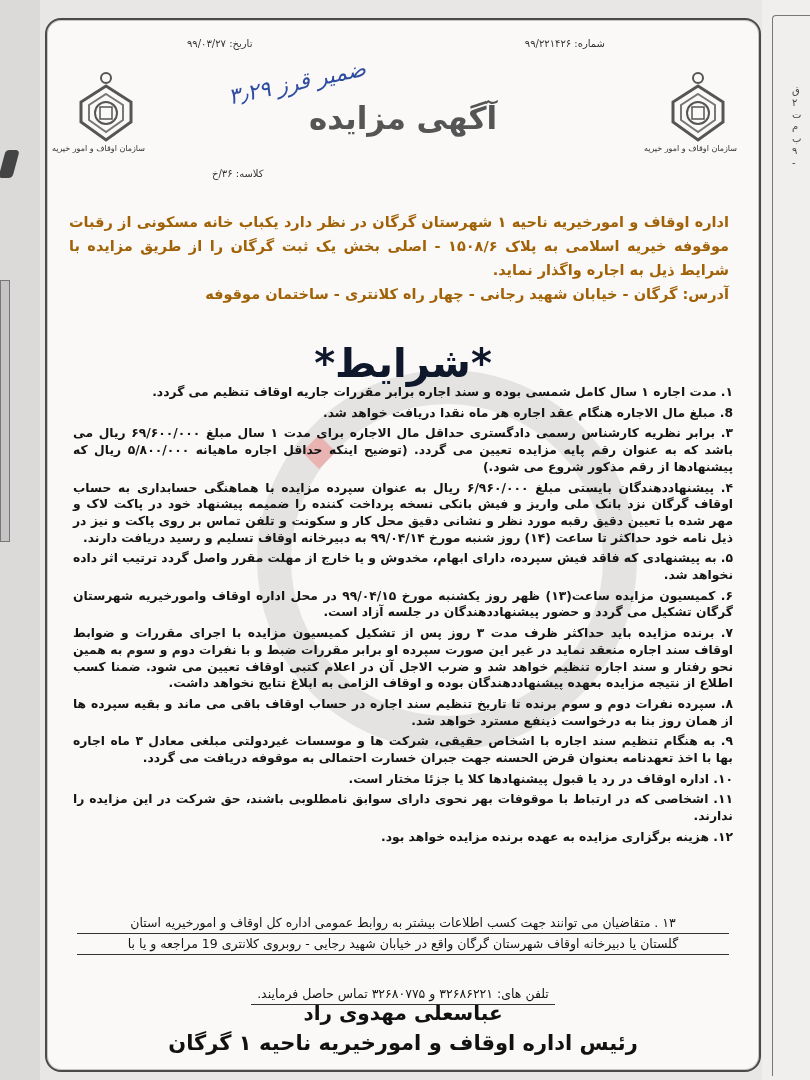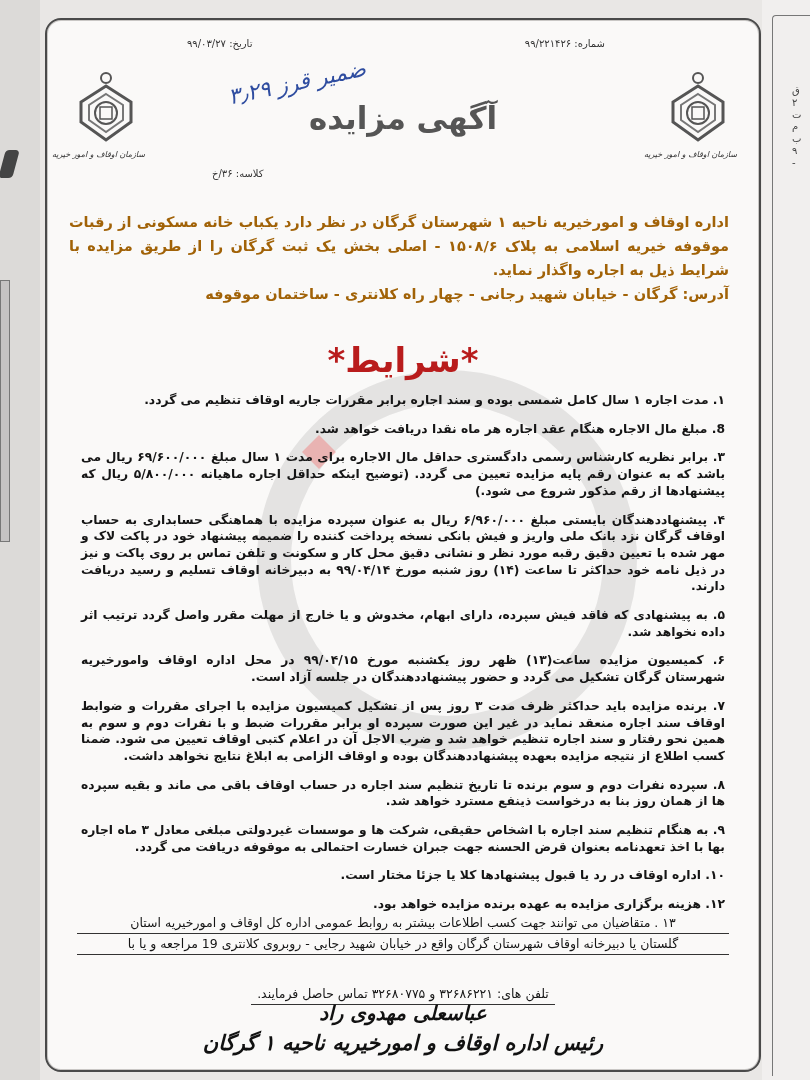--- a/index.html
+++ b/index.html
@@ -47,21 +47,21 @@
     .meta-number { position: absolute; right: 154px; }
     .meta-date { position: absolute; left: 140px; }
     .logo {
       position: absolute; top: 50px; width: 78px; height: 100px; text-align: center;
     }
     .logo.right { right: 22px; }
     .logo.left { left: 20px; }
     .logo svg { display: block; margin: 0 auto; }
     .logo .org {
       font-size: 8px; color: #333; direction: rtl; white-space: nowrap;
-      font-family: "DejaVu Serif", serif; font-style: italic; margin-top: 6px;
+      font-family: "DejaVu Serif", serif; margin-top: 0;
     }
     .handwrite {
       position: absolute; left: 180px; top: 50px; color: #2f4da0;
       font-size: 22px; font-style: italic; transform: rotate(-12deg);
       font-family: "DejaVu Serif", serif; direction: rtl;
     }
     .title {
       position: absolute; top: 80px; left: 0; right: 0; text-align: center;
       font-size: 31px; font-weight: bold; color: #555; direction: rtl;
       letter-spacing: 1px;
@@ -70,38 +70,38 @@
       position: absolute; left: 165px; top: 148px; font-size: 10px; color: #333; direction: rtl;
     }
     .intro {
       position: absolute; top: 190px; left: 22px; right: 30px;
       direction: rtl; text-align: justify; font-size: 14.5px; line-height: 24px;
       font-weight: bold; color: #a16207;
     }
     .address { display: block; }
     .conditions-title {
       position: absolute; top: 320px; left: 0; right: 0; text-align: center;
-      font-size: 34px; font-weight: bold; direction: rtl; color: #b91c1c;
+      font-size: 40px; font-weight: bold; direction: rtl; color: #0f172a;
     }
     .conditions {
       position: absolute; top: 360px; left: 22px; right: 22px;
       direction: rtl; text-align: justify; font-size: 12.3px; line-height: 16.7px;
       font-weight: bold; color: #151515;
     }
-    .conditions p { margin: 12px; }
+    .conditions p { margin: 4px; }
     .contact {
       position: absolute; top: 893px; left: 30px; right: 30px;
       direction: rtl; text-align: center; font-size: 12.5px; line-height: 20px;
       font-weight: normal; color: #151515;
     }
     .contact .line { border-bottom: 1.5px solid #333; display: block; }
     .contact .line.last { display: inline-block; padding: 0 6px; margin-top: 29px; }
     .signature {
       position: absolute; top: 978px; left: 0; right: 0; text-align: center;
-      direction: rtl; font-weight: bold; color: #111; font-style: italic;
+      direction: rtl; font-weight: bold; color: #111;
     }
     .signature .name { font-size: 20px; line-height: 30px; }
     .signature .role { font-size: 21px; line-height: 30px; }
     .watermark {
       position: absolute; left: 210px; top: 350px; width: 380px; height: 380px;
       border-radius: 50%; border: 34px solid rgba(150,150,150,0.22);
       box-sizing: border-box; pointer-events: none;
     }
     .watermark-red {
       position: absolute; left: 260px; top: 420px; width: 24px; height: 24px;
@@ -173,20 +173,21 @@
     <p>۱. مدت اجاره ۱ سال کامل شمسی بوده و سند اجاره برابر مقررات جاریه اوقاف تنظیم می گردد.</p>
     <p>8. مبلغ مال الاجاره هنگام عقد اجاره هر ماه نقدا دریافت خواهد شد.</p>
     <p>۳. برابر نظریه کارشناس رسمی دادگستری حداقل مال الاجاره برای مدت ۱ سال مبلغ ۶۹/۶۰۰/۰۰۰ ریال می باشد که به عنوان رقم پایه مزایده تعیین می گردد. (توضیح اینکه حداقل اجاره ماهیانه ۵/۸۰۰/۰۰۰ ریال که پیشنهادها از رقم مذکور شروع می شود.)</p>
     <p>۴. پیشنهاددهندگان بایستی مبلغ ۶/۹۶۰/۰۰۰ ریال به عنوان سپرده مزایده با هماهنگی حسابداری به حساب اوقاف گرگان نزد بانک ملی واریز و فیش بانکی نسخه پرداخت کننده را ضمیمه پیشنهاد خود در پاکت لاک و مهر شده با تعیین دقیق رقبه مورد نظر و نشانی دقیق محل کار و سکونت و تلفن تماس بر روی پاکت و نیز در ذیل نامه خود حداکثر تا ساعت (۱۴) روز شنبه مورخ ۹۹/۰۴/۱۴ به دبیرخانه اوقاف تسلیم و رسید دریافت دارند.</p>
     <p>۵. به پیشنهادی که فاقد فیش سپرده، دارای ابهام، مخدوش و یا خارج از مهلت مقرر واصل گردد ترتیب اثر داده نخواهد شد.</p>
     <p>۶. کمیسیون مزایده ساعت(۱۳) ظهر روز یکشنبه مورخ ۹۹/۰۴/۱۵ در محل اداره اوقاف وامورخیریه شهرستان گرگان تشکیل می گردد و حضور پیشنهاددهندگان در جلسه آزاد است.</p>
     <p>۷. برنده مزایده باید حداکثر ظرف مدت ۳ روز پس از تشکیل کمیسیون مزایده با اجرای مقررات و ضوابط اوقاف سند اجاره منعقد نماید در غیر این صورت سپرده او برابر مقررات ضبط و با نفرات دوم و سوم به همین نحو رفتار و سند اجاره تنظیم خواهد شد و ضرب الاجل آن در اعلام کتبی اوقاف تعیین می شود. ضمنا کسب اطلاع از نتیجه مزایده بعهده پیشنهاددهندگان بوده و اوقاف الزامی به ابلاغ نتایج نخواهد داشت.</p>
     <p>۸. سپرده نفرات دوم و سوم برنده تا تاریخ تنظیم سند اجاره در حساب اوقاف باقی می ماند و بقیه سپرده ها از همان روز بنا به درخواست ذینفع مسترد خواهد شد.</p>
     <p>۹. به هنگام تنظیم سند اجاره با اشخاص حقیقی، شرکت ها و موسسات غیردولتی مبلغی معادل ۳ ماه اجاره بها با اخذ تعهدنامه بعنوان قرض الحسنه جهت جبران خسارت احتمالی به موقوفه دریافت می گردد.</p>
     <p>۱۰. اداره اوقاف در رد یا قبول پیشنهادها کلا یا جزئا مختار است.</p>
+    <p>۱۱. اشخاصی که در ارتباط با موقوفات بهر نحوی دارای سوابق نامطلوبی باشند، حق شرکت در این مزایده را ندارند.</p>
     <p>۱۲. هزینه برگزاری مزایده به عهده برنده مزایده خواهد بود.</p>
   </div>
 
   <div class="contact">
     <span class="line">۱۳ . متقاضیان می توانند جهت کسب اطلاعات بیشتر به روابط عمومی اداره کل اوقاف و امورخیریه استان</span>
     <span class="line">گلستان یا دبیرخانه اوقاف شهرستان گرگان واقع در خیابان شهید رجایی - روبروی کلانتری 19 مراجعه و یا با</span>
     <span class="line last">تلفن های: ۳۲۶۸۶۲۲۱ و ۳۲۶۸۰۷۷۵ تماس حاصل فرمایند.</span>
   </div>
 
   <div class="signature">

